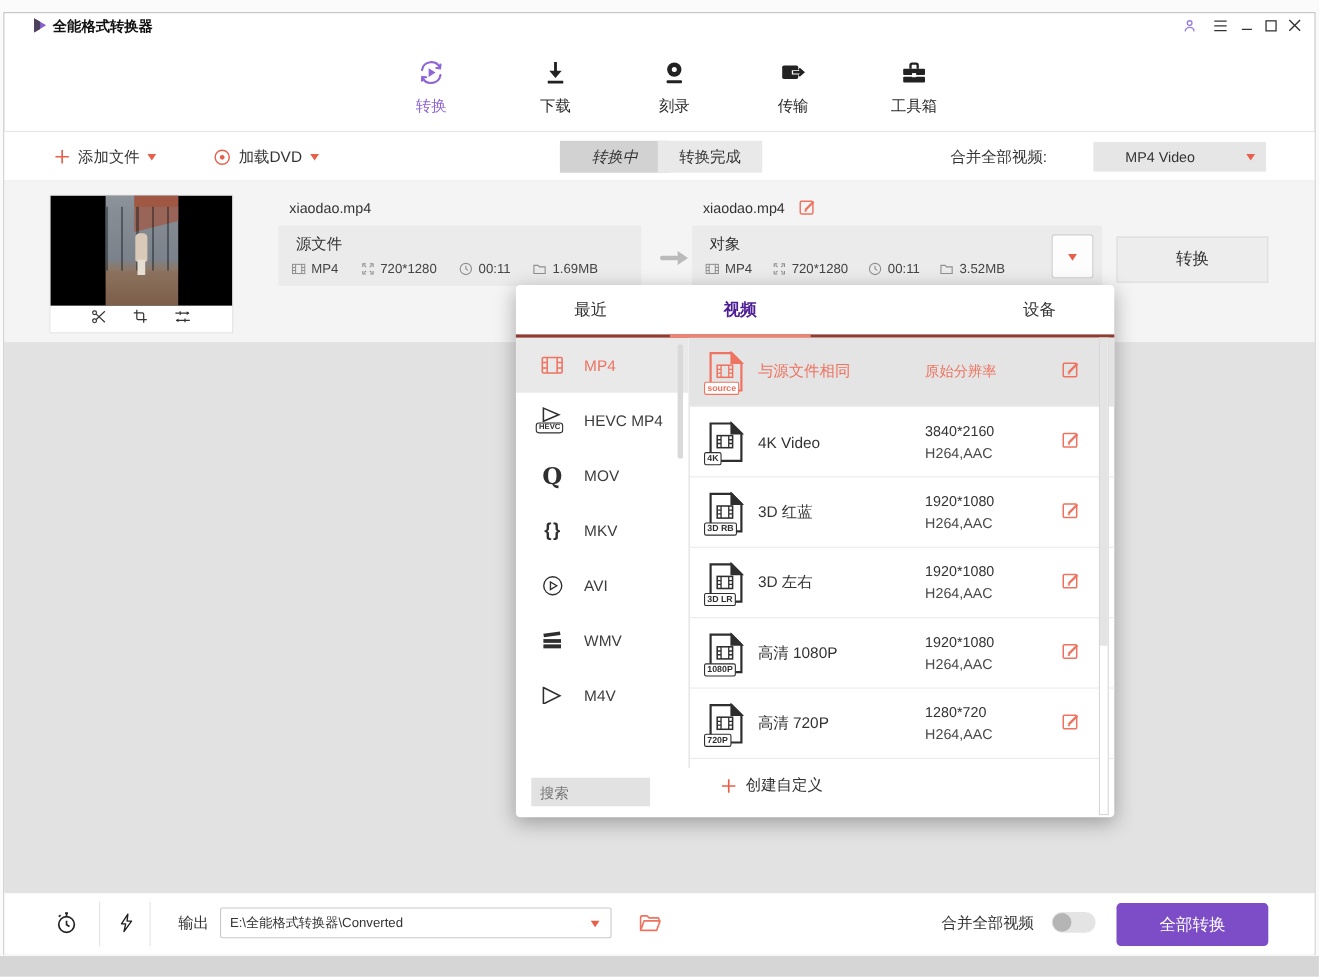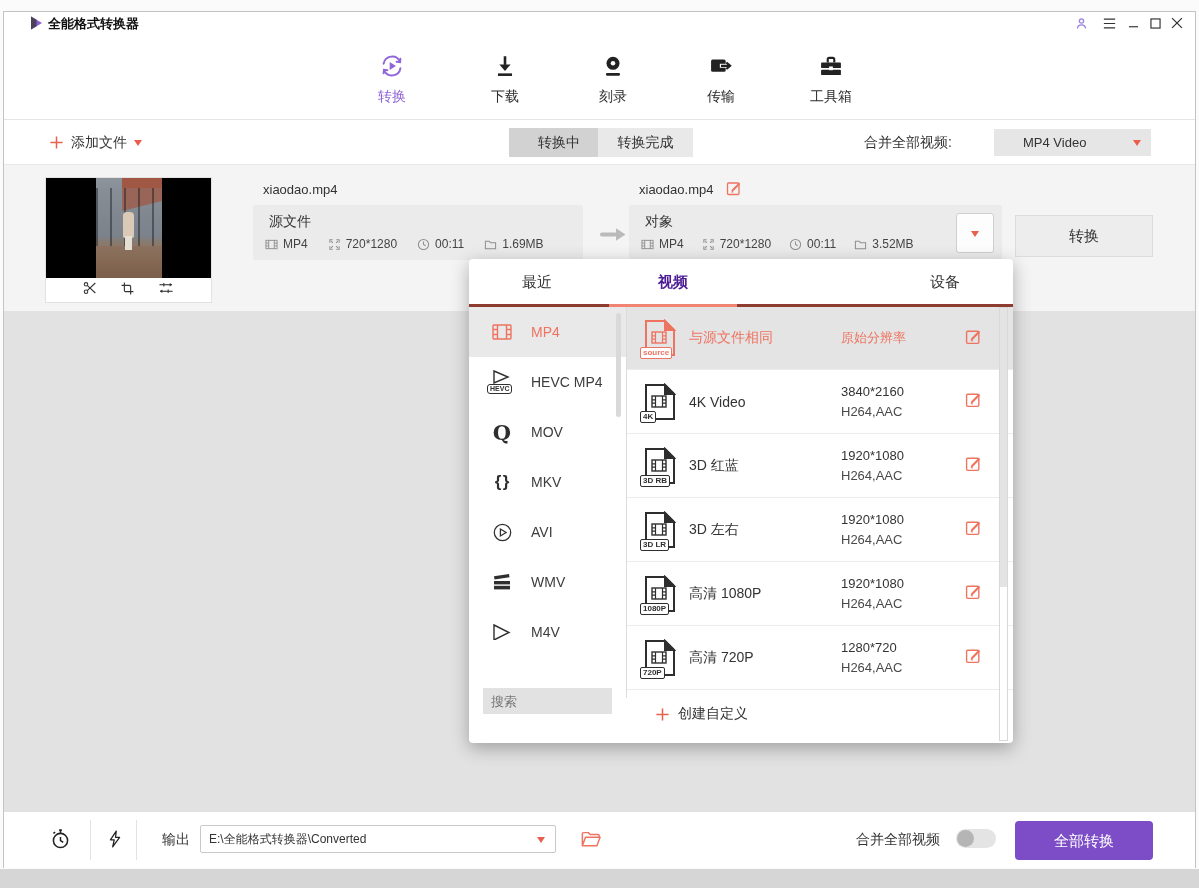--- a/index.html
+++ b/index.html
@@ -72,21 +72,21 @@
            font-size:14px;color:#3d3d3d;cursor:pointer;}
   .fmt-row .fic{width:30px;display:flex;align-items:center;justify-content:center;color:#2f2f2f;}
   .fmt-row.sel{background:#e9e9e9;color:#ee7360;}
   .fmt-row.sel .fic{color:#ee7360;}
   .fmt-scroll{position:absolute;left:147px;top:6px;width:5px;height:104px;background:#d9d9d9;border-radius:3px;}
   .hevc-ic{position:relative;width:30px;height:24px;}
   .hevc-ic svg{position:absolute;left:5px;top:0;}
   .hevc-badge{position:absolute;left:0;bottom:0;font-size:7px;font-weight:bold;border:1px solid currentColor;border-radius:3px;padding:0 2px;line-height:8px;background:#fff;}
   .q-ic{font-size:21px;font-weight:bold;font-family:"DejaVu Serif","Liberation Serif",serif;}
   .mkv-ic{font-size:17px;font-weight:bold;}
-  .search-box{position:absolute;left:14px;top:429px;width:129px;height:26px;background:#e2e2e2;border:none;outline:none;
+  .search-box{position:absolute;left:14px;top:448px;width:108px;height:26px;background:#e2e2e2;border:none;outline:none;
               font-size:13px;color:#6d28d9;padding:0 8px;box-sizing:border-box;font-family:inherit;}
   .preset-panel{position:absolute;left:158px;top:48px;width:386px;height:391px;}
   .preset-row{position:absolute;left:0;width:386px;box-sizing:border-box;display:flex;align-items:center;cursor:pointer;}
   .preset-row .nm{position:absolute;left:62px;font-size:14px;color:#333;}
   .preset-row .res{position:absolute;left:214px;font-size:13px;color:#333;line-height:20px;}
   .preset-row .res .codec{color:#4a4a4a;}
   .preset-row .edit-ic{position:absolute;left:338px;}
   .doc-ic{position:absolute;left:16px;width:34px;height:38px;color:#2e2e2e;}
   .doc-badge{position:absolute;left:-3px;bottom:-2px;background:#fff;border:1px solid currentColor;border-radius:2px;
              font-size:8px;font-weight:bold;padding:0 2px;line-height:10px;color:currentColor;white-space:nowrap;}
@@ -211,21 +211,29 @@
   </div>
 
   <div class="toolbar">
     <div class="tb-item" style="left:45px;">
       <svg width="15" height="15" viewBox="0 0 16 16" stroke="#e8604c" stroke-width="1.6">
           <path d="M8 1.5v13M1.5 8h13"></path>
         </svg>
       <span>添加文件</span>
       <span class="caret"></span>
     </div>
-    <div class="seg-btn" style="left:505px;width:100px;background:#d2d2d2;">转换中</div>
+    <div class="tb-item" style="left:190px;">
+      <svg width="16" height="16" viewBox="0 0 18 18" fill="none">
+          <circle cx="9" cy="9" r="7.2" stroke="#e8604c" stroke-width="1.5"></circle>
+          <circle cx="9" cy="9" r="2.4" fill="#e8604c"></circle>
+        </svg>
+      <span>加载DVD</span>
+      <span class="caret"></span>
+    </div>
+    <div class="seg-btn" style="left:505px;width:100px;background:#d2d2d2;font-style:italic;">转换中</div>
     <div class="seg-btn" style="left:594px;width:95px;background:#e9e9e9;">转换完成</div>
     <div class="convert-to" style="left:860px;">合并全部视频:</div>
     <div class="fmt-dd">
       <span>MP4 Video</span>
       <span class="caret"></span>
     </div>
   </div>
 
   <div class="filestrip">
     <div class="thumbcard">

